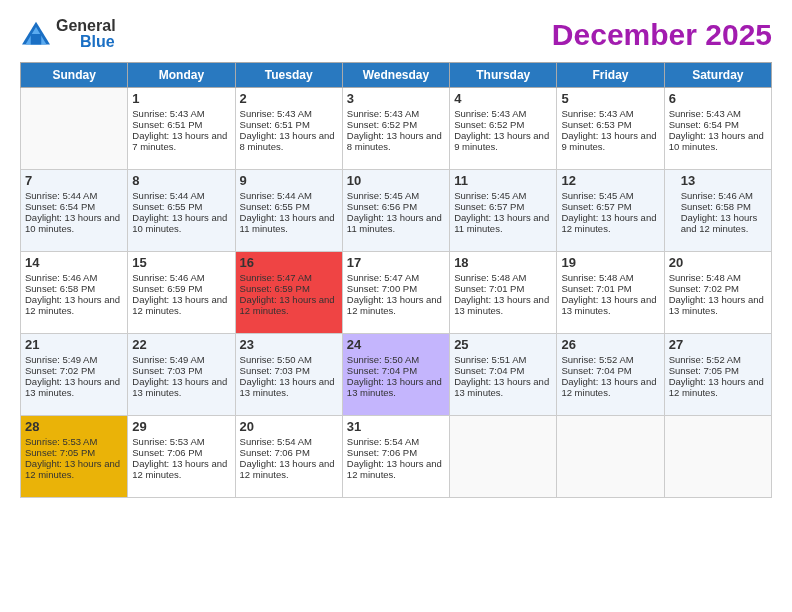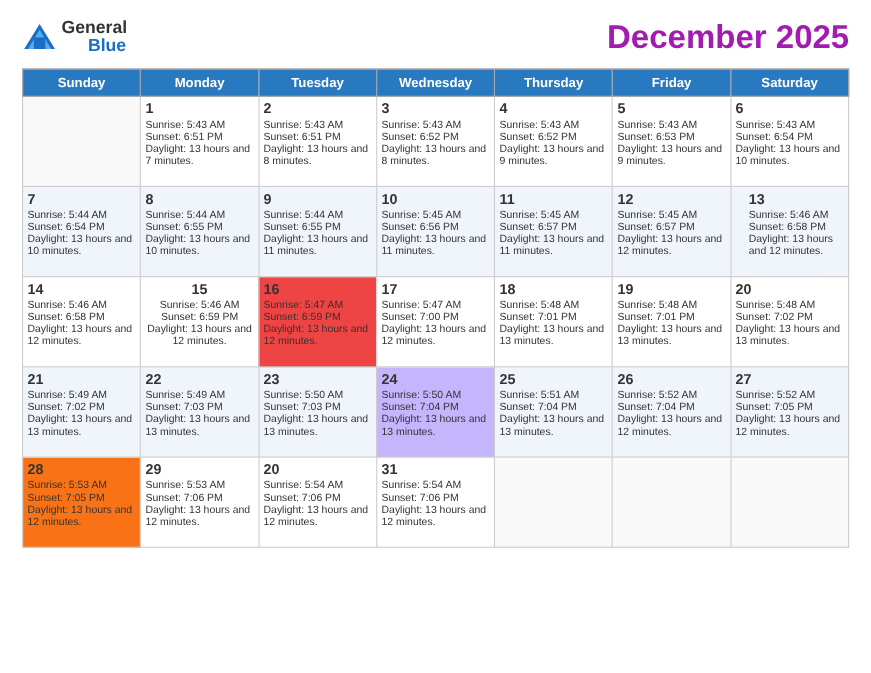--- a/index.html
+++ b/index.html
@@ -214,21 +214,21 @@
             <div>Daylight: 13 hours and 12 minutes.</div>
           </td>
         </tr>
         <tr>
           <td style="background-color: rgb(255, 255, 255);">
             <span class="day-num">14</span>
             <div>Sunrise: 5:46 AM</div>
             <div>Sunset: 6:58 PM</div>
             <div>Daylight: 13 hours and 12 minutes.</div>
           </td>
-          <td style="background-color: rgb(255, 255, 255); text-align: center;">
+          <td style="background-color: rgb(255, 255, 255);">
             <span class="day-num">15</span>
             <div>Sunrise: 5:46 AM</div>
             <div>Sunset: 6:59 PM</div>
             <div>Daylight: 13 hours and 12 minutes.</div>
           </td>
           <td style="background-color: #ef4444;">
             <span class="day-num">16</span>
             <div>Sunrise: 5:47 AM</div>
             <div>Sunset: 6:59 PM</div>
             <div>Daylight: 13 hours and 12 minutes.</div>
@@ -296,21 +296,21 @@
             <div>Daylight: 13 hours and 12 minutes.</div>
           </td>
           <td style="background-color: rgb(240, 245, 251);">
             <span class="day-num">27</span>
             <div>Sunrise: 5:52 AM</div>
             <div>Sunset: 7:05 PM</div>
             <div>Daylight: 13 hours and 12 minutes.</div>
           </td>
         </tr>
         <tr>
-          <td style="background-color: #f97316;">
+          <td style="background-color: #eab308;">
             <span class="day-num">28</span>
             <div>Sunrise: 5:53 AM</div>
             <div>Sunset: 7:05 PM</div>
             <div>Daylight: 13 hours and 12 minutes.</div>
           </td>
           <td style="background-color: rgb(255, 255, 255);">
             <span class="day-num">29</span>
             <div>Sunrise: 5:53 AM</div>
             <div>Sunset: 7:06 PM</div>
             <div>Daylight: 13 hours and 12 minutes.</div>

